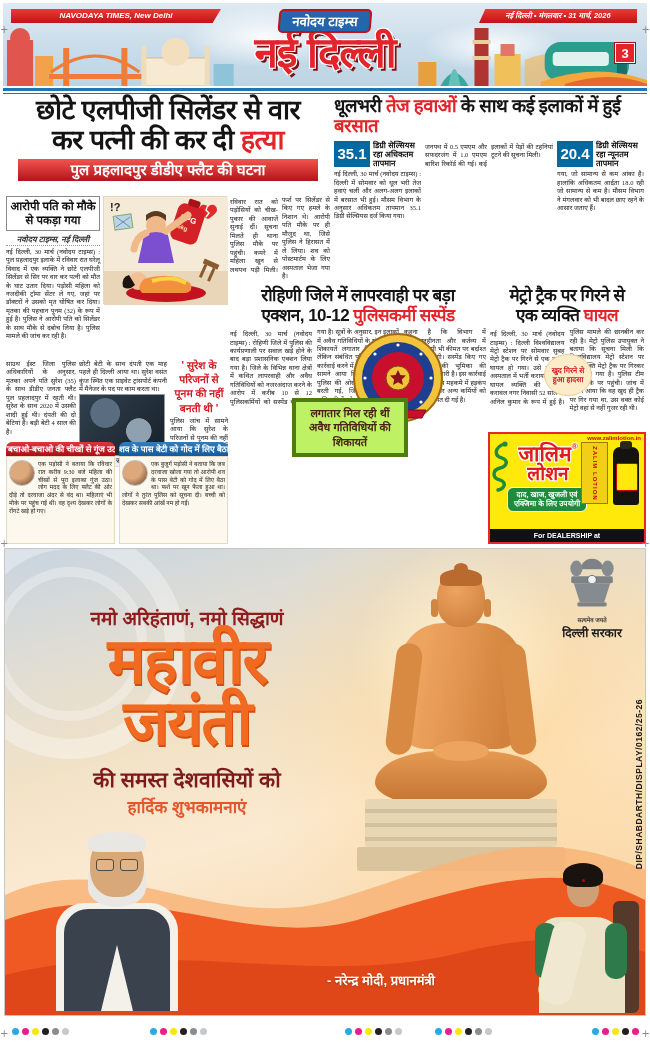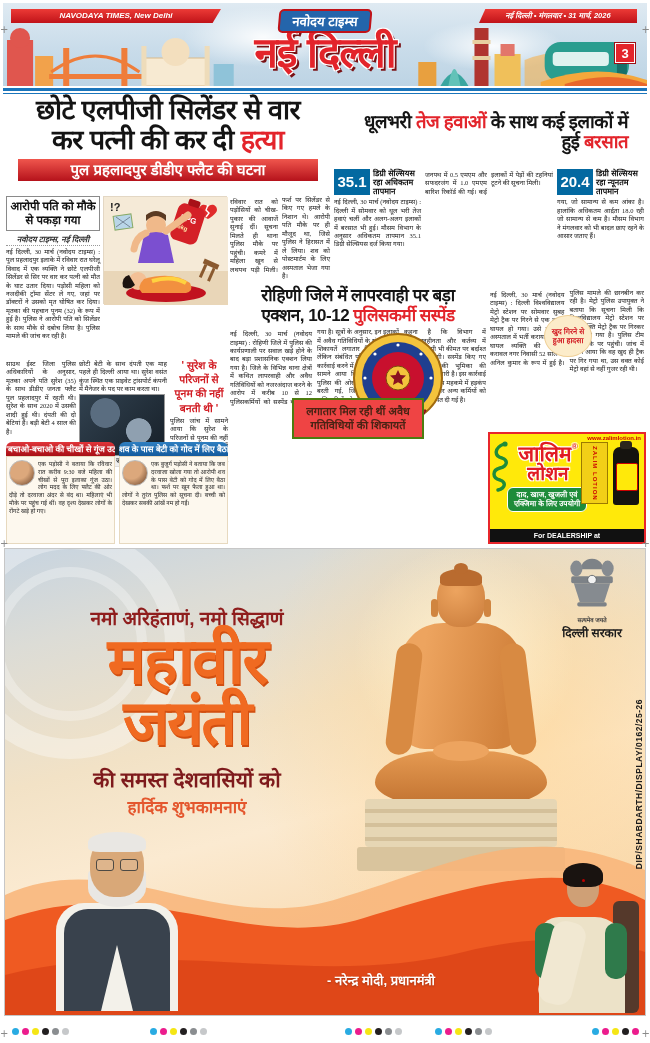--- a/index.html
+++ b/index.html
@@ -64,21 +64,21 @@
   .sub-ribbon{height:14px;color:#fff;font:700 8.5px/14px "Liberation Sans",sans-serif;text-align:center;
     border-radius:6px 6px 0 0;white-space:nowrap;overflow:hidden;}
   .sub-ribbon.r{background:linear-gradient(180deg,#e0353a,#a80f16);}
   .sub-ribbon.b{background:linear-gradient(180deg,#2f7fc1,#135a9e);}
   .sub-body{flex:1;background:#fdf8ee;border:1px solid #e7d9bf;padding:2px;position:relative;}
   .face{float:left;width:26px;height:26px;border-radius:50%;margin:1px 3px 1px 0;border:1px solid #bbb;
     background:radial-gradient(circle at 35% 32%,#dca87c 0 45%,#7a5236 90%);}
 
   
   .weather{position:absolute;left:328px;top:0;width:310px;height:188px;}
-  .weather h2{margin:16px;font:800 18.5px/1.1 "Liberation Sans",sans-serif;color:#141414;text-align:right;letter-spacing:-0.5px;}
+  .weather h2{margin:0;font:800 18.5px/1.1 "Liberation Sans",sans-serif;color:#141414;text-align:left;letter-spacing:-0.5px;}
   .w-content{display:flex;gap:4px;margin-top:4px;}
   .w-col{flex:1;}
   .temp-row{display:flex;gap:3px;align-items:stretch;}
   .temp-box{background:#0369a1;color:#fff;font:700 15px/26px "Liberation Sans",sans-serif;
     width:36px;height:26px;text-align:center;flex:none;}
   .temp-label{font:700 8px/1.15 "Liberation Sans",sans-serif;color:#111;align-self:center;}
   .w-photo{width:128px;flex:none;}
   .w-img{position:relative;height:128px;background:linear-gradient(180deg,#c9c5bd 0%,#a39e95 70%,#4c5a3c 100%);
     border:1px solid #999;overflow:hidden;}
   .w-img .split{position:absolute;top:0;bottom:0;left:58%;width:2px;background:#fff;}
@@ -91,21 +91,21 @@
   .w-rider{position:absolute;right:18px;top:36px;width:20px;height:44px;background:#4e5a4e;border-radius:8px;}
   .w-helmet{position:absolute;right:20px;top:26px;width:16px;height:13px;background:#9aa3ad;border-radius:50% 50% 30% 30%;}
   .w-car2{position:absolute;right:2px;top:60px;width:34px;height:30px;background:#d8d5cf;border-radius:6px;}
 
   
   .rohini{position:absolute;left:224px;top:190px;width:256px;height:260px;}
   .rohini h2{margin:0;font:800 17px/1.15 "Liberation Sans",sans-serif;color:#141414;text-align:center;letter-spacing:-0.5px;}
   .r-body{position:relative;margin-top:3px;height:212px;overflow:hidden;}
   .r-text{column-count:3;column-gap:5px;}
   .police-badge{position:absolute;left:122px;top:4px;width:92px;height:92px;z-index:1;}
-  .pull-quote{position:absolute;left:62px;top:70px;width:132px;background:#ef4444;border:2px solid #4d7c0f;
+  .pull-quote{position:absolute;left:62px;top:70px;width:116px;background:#bef264;border:4px solid #4d7c0f;
     padding:4px 3px;font:700 11px/1.3 "Liberation Sans",sans-serif;color:#4a2314;text-align:center;z-index:2;}
 
   
   .metro{position:absolute;left:484px;top:190px;width:154px;height:144px;}
   .metro h2{margin:0;font:800 17px/1.15 "Liberation Sans",sans-serif;color:#141414;text-align:center;letter-spacing:-0.5px;}
   .m-body{position:relative;margin-top:3px;height:100px;overflow:hidden;}
   .m-text{column-count:2;column-gap:5px;}
   .m-bubble{position:absolute;left:54px;top:26px;width:48px;height:42px;background:#fcecca;border-radius:50%;
     border:1px solid #efcf95;display:flex;align-items:center;justify-content:center;text-align:center;
     font:700 7.5px/1.2 "Liberation Sans",sans-serif;color:#d21d24;z-index:2;}
@@ -381,20 +381,22 @@
           <path d="M18 78 L74 78 L70 86 L22 86 Z" fill="#c8102e" stroke="#7a0c1c"></path>
         </svg>
         <div class="pull-quote" data-interactable="false">लगातार मिल रही थीं अवैध गतिविधियों की शिकायतें</div>
         <div class="r-text" data-interactable="false">
           <p class="tiny" data-interactable="false">नई दिल्ली, 30 मार्च (नवोदय टाइम्स) : रोहिणी जिले में पुलिस की कार्यप्रणाली पर सवाल खड़े होने के बाद बड़ा प्रशासनिक एक्शन लिया गया है। जिले के विभिन्न थाना क्षेत्रों में कथित लापरवाही और अवैध गतिविधियों को नजरअंदाज करने के आरोप में करीब 10 से 12 पुलिसकर्मियों को सस्पेंड कर दिया गया है। सूत्रों के अनुसार, इन इलाकों में अवैध गतिविधियों के संचालन की शिकायतें लगातार मिल रही थीं, लेकिन संबंधित पुलिसकर्मी इन पर कार्रवाई करने में विफल रहे। जांच में सामने आया कि कुछ मामलों में पुलिस की ओर से घोर लापरवाही बरती गई, जिसके चलते उच्च अधिकारियों ने यह सख्त कदम उठाया। वरिष्ठ अधिकारियों का कहना है कि विभाग में अनुशासनहीनता और कर्तव्य में कोताही किसी भी कीमत पर बर्दाश्त नहीं की जाएगी। सस्पेंड किए गए पुलिसकर्मियों की भूमिका की विभागीय जांच जारी है। इस कार्रवाई से जिले के पुलिस महकमे में हड़कंप मचा हुआ है और अन्य कर्मियों को भी सख्त हिदायत दी गई है।</p>
         </div>
       </div>
     </section>
 
     <section class="metro" data-interactable="false">
+      <h2 data-interactable="false"><span data-interactable="false">मेट्रो ट्रैक पर गिरने से</span><br>
+        <span data-interactable="false">एक व्यक्ति </span><span class="red" data-interactable="false">घायल</span></h2>
       <div class="m-body" data-interactable="false">
         <div class="m-bubble" data-interactable="false">खुद गिरने से हुआ हादसा</div>
         <div class="m-text" data-interactable="false">
           <p class="tiny" data-interactable="false">नई दिल्ली, 30 मार्च (नवोदय टाइम्स) : दिल्ली विश्वविद्यालय मेट्रो स्टेशन पर सोमवार सुबह मेट्रो ट्रैक पर गिरने से एक शख्स घायल हो गया। उसे पास के अस्पताल में भर्ती कराया गया है। घायल व्यक्ति की पहचान करावल नगर निवासी 52 साल के अनिल कुमार के रूप में हुई है। पुलिस मामले की छानबीन कर रही है। मेट्रो पुलिस उपायुक्त ने बताया कि सूचना मिली कि विश्वविद्यालय मेट्रो स्टेशन पर एक व्यक्ति मेट्रो ट्रैक पर गिरकर घायल हो गया है। पुलिस टीम तुरंत मौके पर पहुंची। जांच में सामने आया कि वह खुद ही ट्रैक पर गिर गया था, उस वक्त कोई मेट्रो वहां से नहीं गुजर रही थी।</p>
         </div>
       </div>
     </section>
 
     <aside class="zalim" data-interactable="false">
       <div class="z-web" data-interactable="false">www.zalimlotion.in</div>

